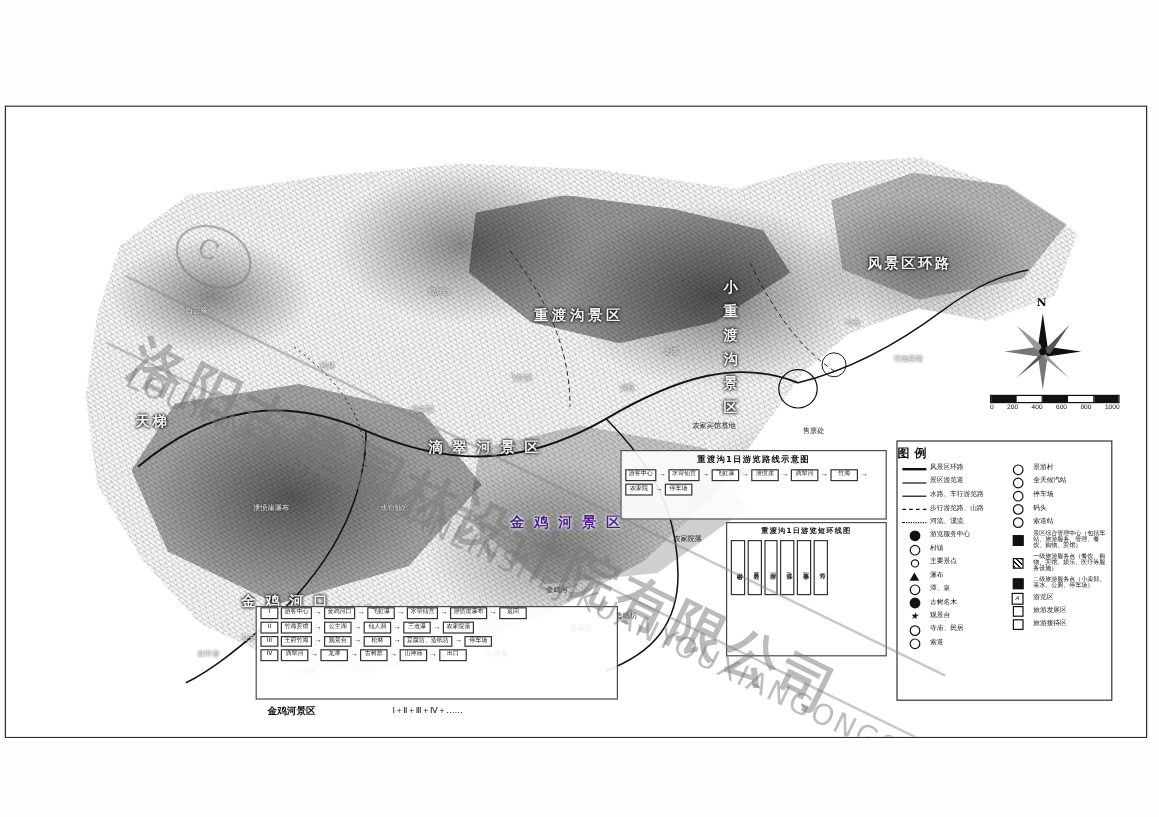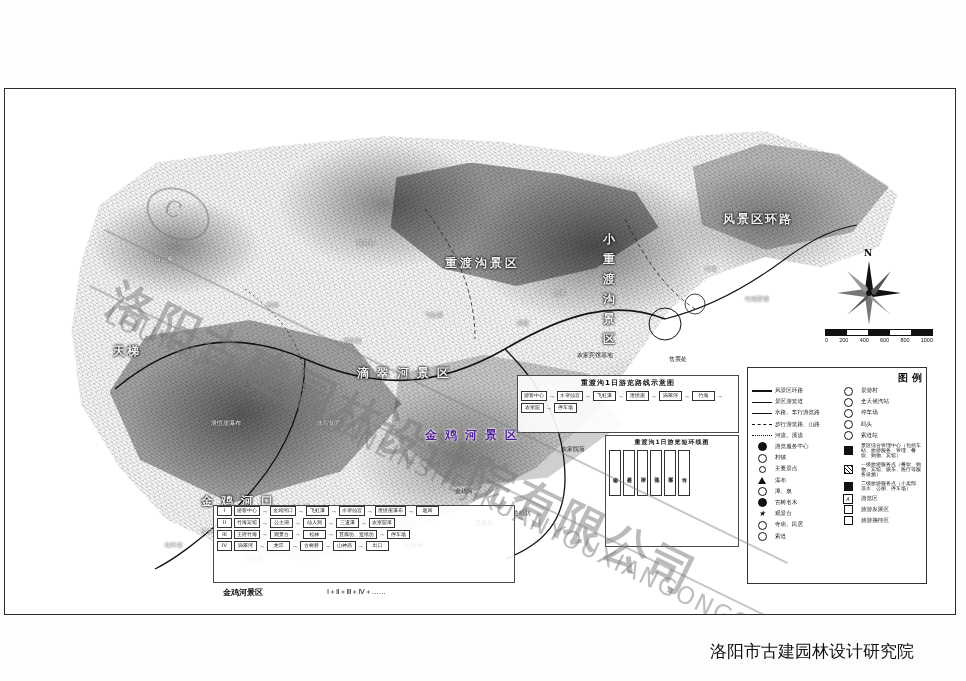--- a/index.html
+++ b/index.html
@@ -79,21 +79,21 @@
   .tiny{font-size:6px;color:#1a1a1a;}
   .tiny-w{font-size:6px;color:#f0f0f0;text-shadow:0 0 2px #000;}
 
   
   .legend{
     position:absolute;left:742px;top:278px;width:178px;height:215px;
     background:rgba(255,255,255,.92);border:1px solid #333;
     font-size:6px;color:#111;
   }
   .legend-title{
-    text-align:right;font-size:10px;font-weight:bold;letter-spacing:4px;
+    text-align:left;font-size:10px;font-weight:bold;letter-spacing:4px;
     margin:3px 0 2px;font-family:Liberation Serif, serif;
   }
   .legend-cols{display:flex;gap:2px;padding:0 4px;}
   .legend-col{flex:1;}
   .lrow{display:flex;align-items:center;gap:3px;margin-bottom:3.2px;line-height:1.05;}
   .lrow .lbl{font-size:5.6px;font-family:"DejaVu Sans",sans-serif;white-space:nowrap;}
   .lrow .lbl.multi{white-space:normal;font-size:5.0px;}
   .sym{width:20px;height:8px;flex:0 0 20px;display:flex;align-items:center;justify-content:center;}
   .line-solid{width:20px;height:0;border-top:2px solid #111;}
   .line-mid{width:20px;height:0;border-top:1.4px solid #111;}
@@ -556,15 +556,14 @@
       <div class="wm-line"></div>
       <div class="wm-line2"></div>
       <div class="wm-seal">
           <span>C</span>
         </div>
       <div class="wm-text">洛阳古建园林设计院有限公司</div>
       <div class="wm-text2">LOUYANGGUJIANYUANLINSHEJIKUANYOUXIANGONGSI</div>
     </div>
   </div>
 
-  <div class="footer">洛阳市古建园林设计研究院</div>
 
 </div>
 
 </body></html>

